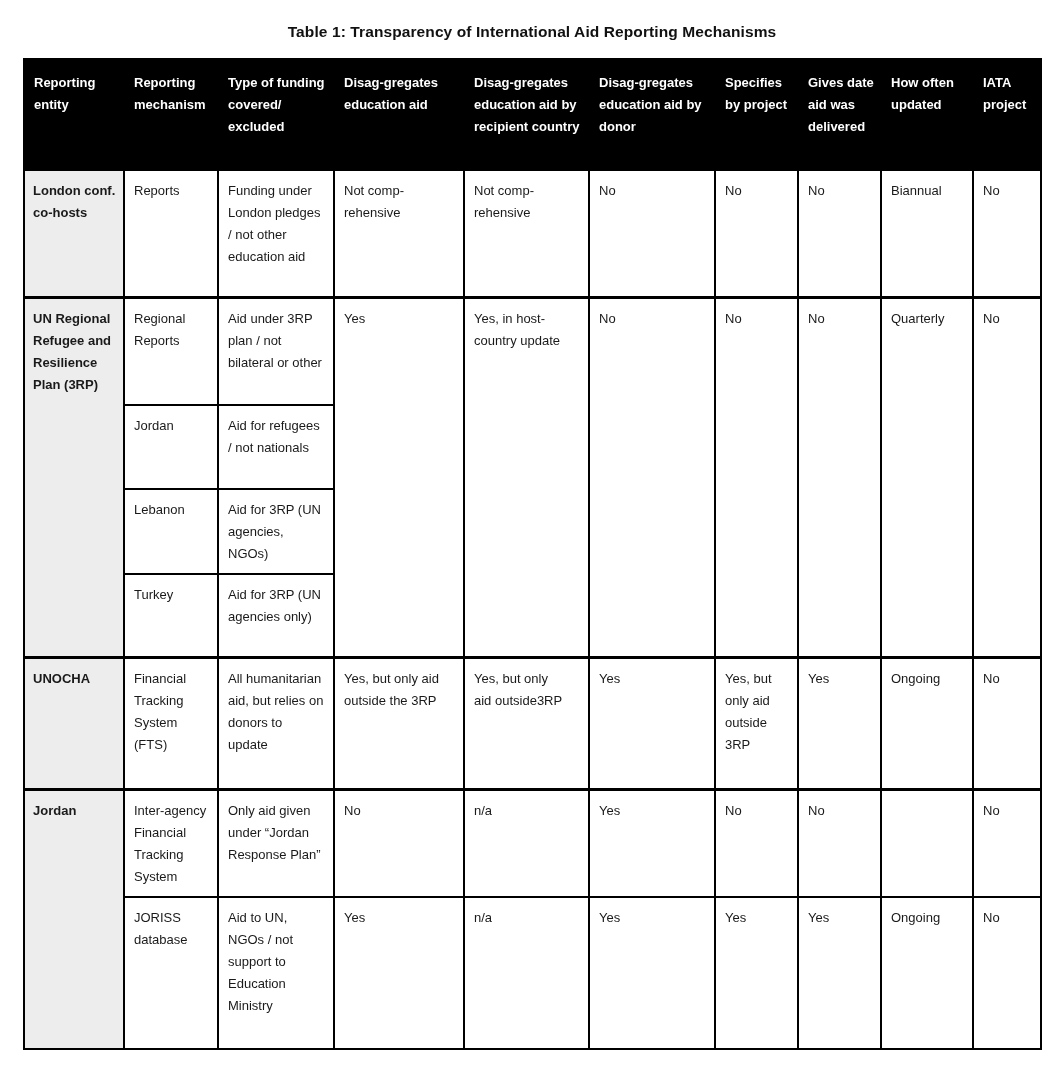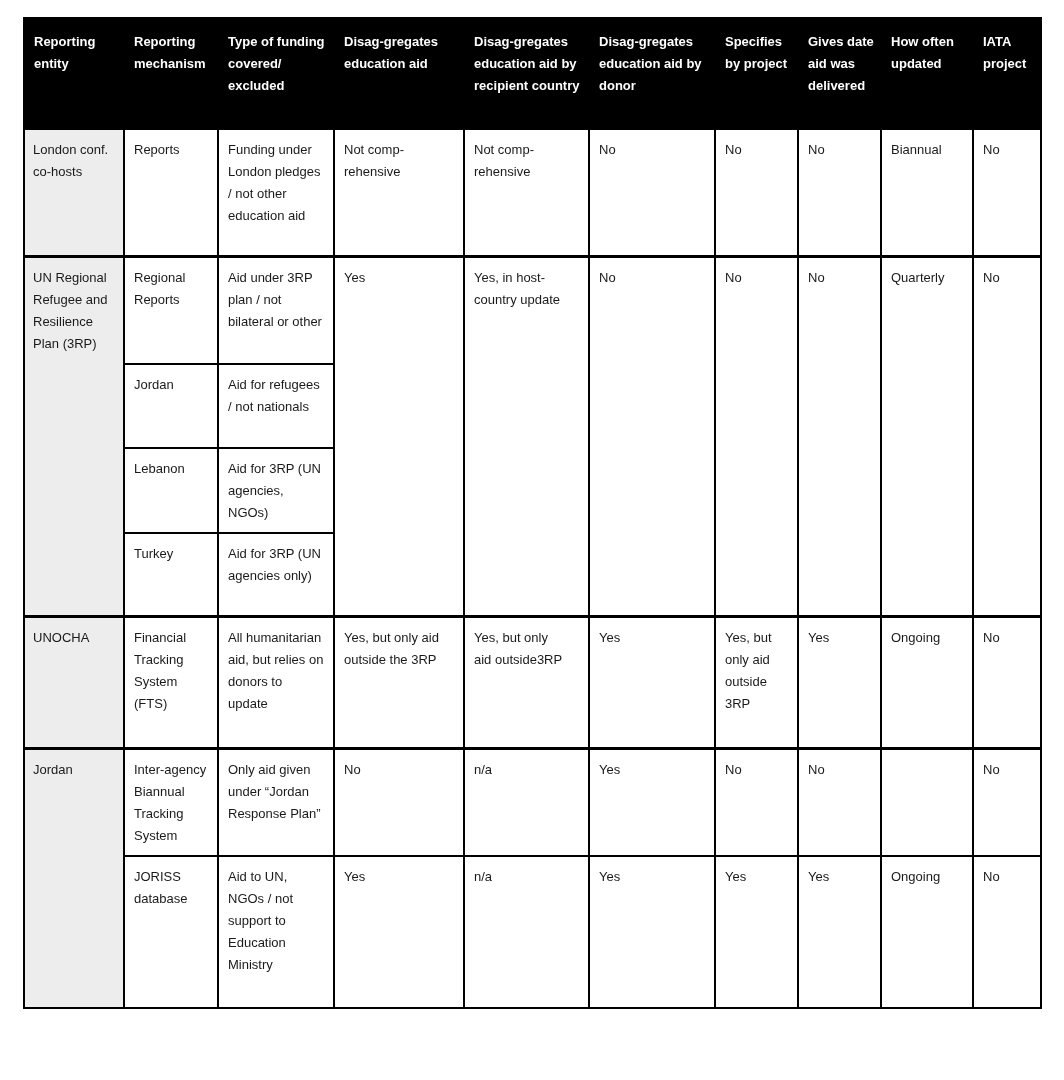--- a/index.html
+++ b/index.html
@@ -41,33 +41,34 @@
   table.aid thead th {
     background: var(--header-bg, #000000);
     color: var(--header-text, #ffffff);
     font-weight: bold;
     text-align: left;
     padding: 12px 6px 0 9px;
     border-bottom: 3px solid var(--border, #000000);
   }
   table.aid td.entity {
     background: var(--entity-bg, #ededed);
-    font-weight: normal;
+    font-weight: bold;
     padding: 9px 6px 5px 8px;
   }
   table.aid td.val {
     padding-right: 24px;
   }
   tr.group-start > td { border-top: 3px solid var(--border, #000000); }
 </style>
 </head>
 <body>
 
 <div class="page">
 
+  <div class="title">Table 1: Transparency of International Aid Reporting Mechanisms</div>
 
   <table class="aid">
     <colgroup>
       <col style="width:100px">
         <col style="width:94px">
         <col style="width:116px">
       <col style="width:130px">
         <col style="width:125px">
         <col style="width:126px">
       <col style="width:83px">
@@ -139,21 +140,21 @@
         <td class="val">Yes, but only aid outside3RP</td>
         <td class="val">Yes</td>
         <td class="val">Yes, but only aid outside 3RP</td>
         <td class="val">Yes</td>
         <td class="val">Ongoing</td>
         <td class="val">No</td>
       </tr>
 
       <tr class="group-start" style="height:108px">
         <td class="entity" rowspan="2">Jordan</td>
-        <td>Inter-agency Biannual Tracking System</td>
+        <td>Inter-agency Financial Tracking System</td>
         <td>Only aid given under “Jordan Response Plan”</td>
         <td class="val">No</td>
         <td class="val">n/a</td>
         <td class="val">Yes</td>
         <td class="val">No</td>
         <td class="val">No</td>
         <td class="val"></td>
         <td class="val">No</td>
       </tr>
       <tr style="height:152px">

